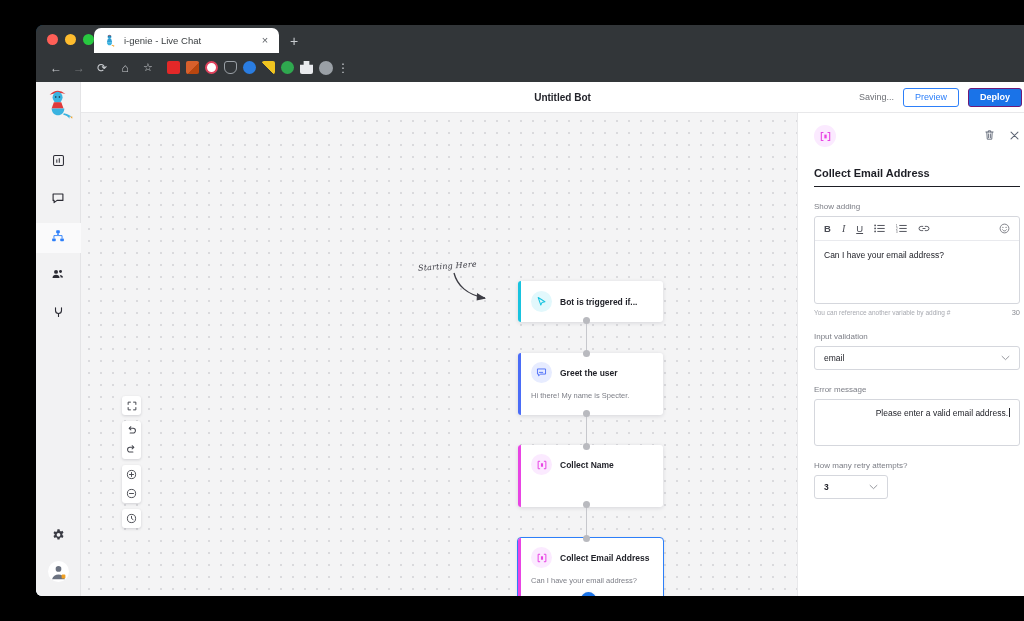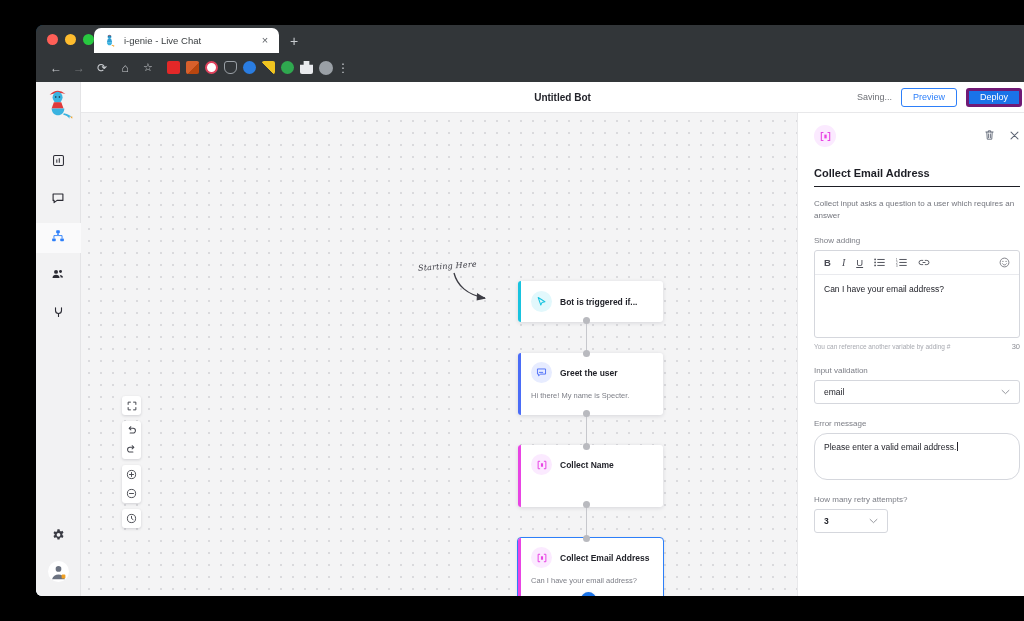--- a/index.html
+++ b/index.html
@@ -108,21 +108,21 @@
     position: absolute; left: 8px; right: 0; text-align: center;
     font-size: 10px; font-weight: bold; color: #22232a; pointer-events: none;
   }
   #header-right { margin-left: auto; display: flex; align-items: center; gap: 9px; z-index: 2; }
   #saving { font-size: 9px; color: #6e7076; }
   .hbtn {
     font-size: 9px; height: 19px; padding: 0 11px; border-radius: 3px;
     display: flex; align-items: center; justify-content: center; line-height: 1;
   }
   #preview-btn { color: #2d7ff9; border: 1px solid #2d7ff9; background: #fff; }
-  #deploy-btn { color: #fff; background: #1a73e8; border: 3px solid #701a75; font-weight: normal;}
+  #deploy-btn { color: #fff; background: #1a73e8; border: 1px solid #701a75; font-weight: bold;}
 
   
   #canvas {
     position: absolute; left: 45px; top: 31px; right: 239px; bottom: 0;
     background-color: #f4f4f5;
     background-image: radial-gradient(#dadadd 1.1px, transparent 1.1px);
     background-size: 12px 12px; background-position: 2px 2px;
     overflow: hidden;
   }
 
@@ -206,22 +206,22 @@
   #rte-count { margin-left: auto; font-size: 7.5px; color: #8b8d94; }
 
   .select {
     height: 24px; border: 1px solid #d5d7dd; border-radius: 3px;
     display: flex; align-items: center; padding: 0 9px;
     font-size: 8.5px; color: #22232a;
   }
   .select .chev { margin-left: auto; color: #8a8c93; font-size: 8px; }
   #retry-select { width: 74px; }
   #error-box {
-    height: 47px; border: 1px solid #d5d7dd; border-radius: 13px;
-    padding: 8px 9px; font-size: 8.5px; color: #22232a;
+    height: 47px; border: 1px solid #d5d7dd; border-radius: 3px;
+    padding: 8px 9px; font-size: 8.5px; color: #22232a; text-align: right;
   }
   .caret {
     display: inline-block; width: 1px; height: 9px; background: #22232a;
     vertical-align: -1px; margin-left: 1px;
   }
 </style>
 </head>
 <body>
 
 <div id="browser-window">
@@ -497,21 +497,20 @@
           </span>
           <span>
             <svg width="11" height="11" viewBox="0 0 14 14" stroke="#5d6574" stroke-width="1.3" stroke-linecap="round">
               <path d="M2.6 2.6 11.4 11.4M11.4 2.6 2.6 11.4"></path>
             </svg>
           </span>
         </span>
       </div>
 
       <div id="panel-title">Collect Email Address</div>
-      <div id="panel-desc">Collect input asks a question to a user which requires an answer</div>
 
       <div class="field-label">Show adding</div>
       <div id="rte">
         <div id="rte-toolbar">
           <span class="rte-btn" style="font-weight:bold;font-size:9.5px">B</span>
           <span class="rte-btn" style="font-style:italic;font-family:'Liberation Serif',serif;font-size:10px">I</span>
           <span class="rte-btn" style="text-decoration:underline;font-size:9.5px">U</span>
           <span class="rte-btn">
             <svg width="11" height="9" viewBox="0 0 14 11" fill="#4a4c55">
               <circle cx="1.4" cy="1.6" r="1.1"></circle>

